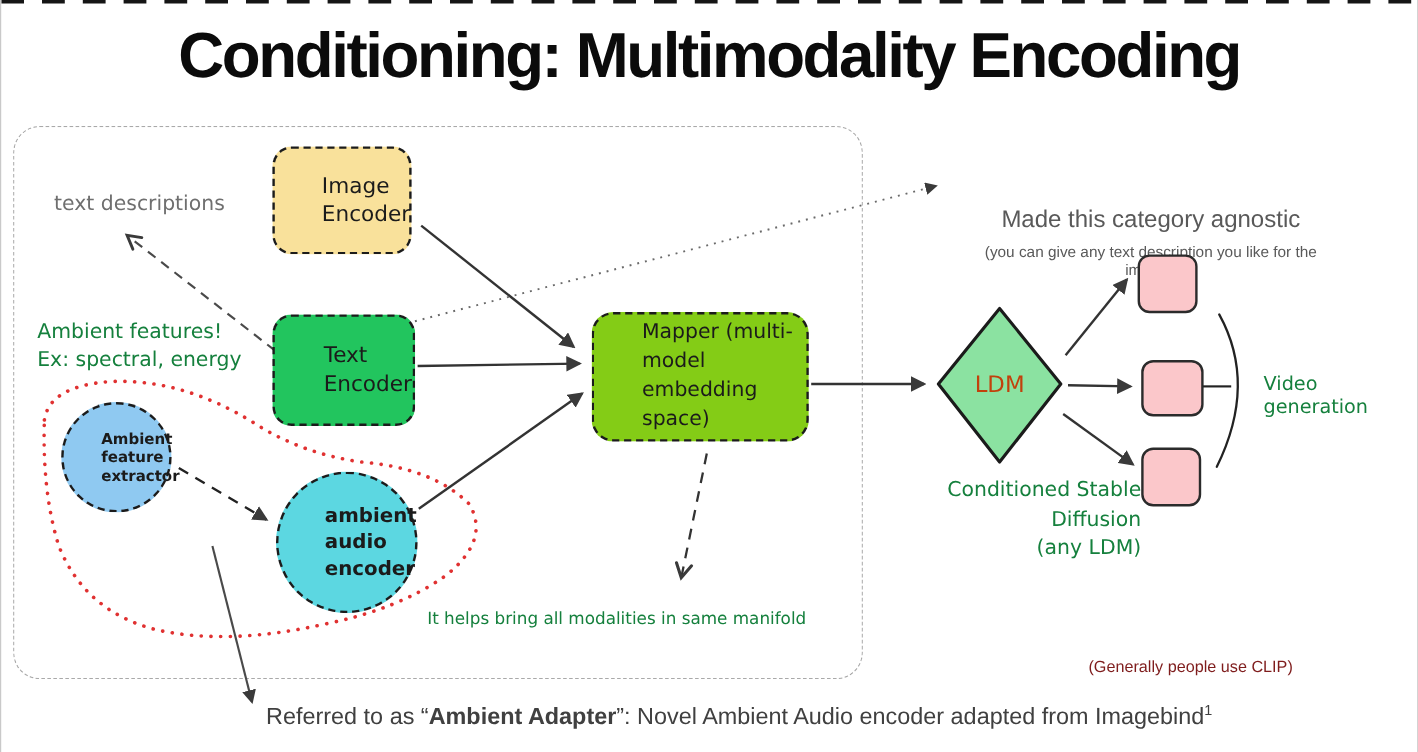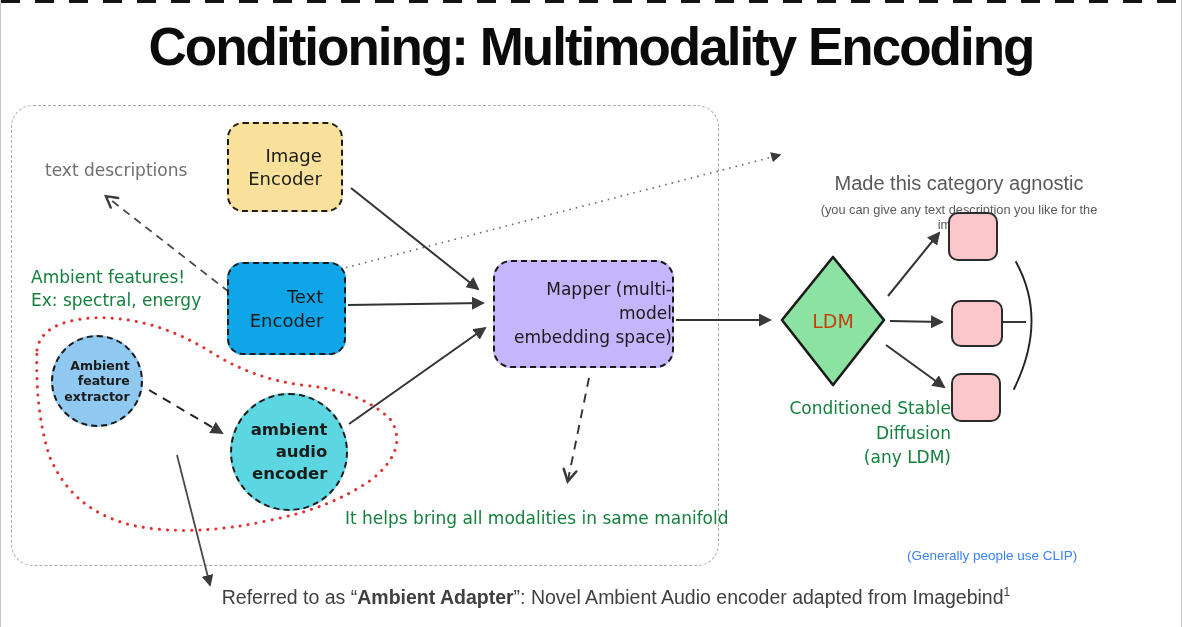--- a/index.html
+++ b/index.html
@@ -14,46 +14,46 @@
   .pre{white-space:pre-line;}
   .title{
     left:0; right:0; top:16px; text-align:center;
     font-size:53px; font-weight:800; letter-spacing:-2px; color:#0b0b0b;
   }
   .frame{
     left:10px; top:105px; width:708px; height:461px;
     border:1.6px dashed #a9a9a9; border-radius:22px; box-sizing:border-box;
   }
   .node{
-    display:flex; align-items:center; justify-content:center; text-align:right;
-    box-sizing:border-box; color:#1b1b1b; z-index:3;
+    display:flex; align-items:center; justify-content:center; text-align:left;
+    box-sizing:border-box; color:#1b1b1b; z-index:3;padding-left:40px;
   }
   .box{border:2.6px dashed #1b1b1b;}
   .image-encoder{left:226px; top:122px; width:116px; height:90px; background:#f9e19b; border-radius:16px; font-size:18px; line-height:1.3;}
-  .text-encoder{left:226px; top:262px; width:119px; height:93px; background:#0ea5e9; border-radius:16px; font-size:18px; line-height:1.3;}
-  .mapper{left:492px; top:260px; width:181px; height:108px; background:#c4b5fd; border-radius:18px; font-size:17px; line-height:1.4;}
+  .text-encoder{left:226px; top:262px; width:119px; height:93px; background:#22c55e; border-radius:16px; font-size:18px; line-height:1.3;}
+  .mapper{left:492px; top:260px; width:181px; height:108px; background:#84cc16; border-radius:18px; font-size:17px; line-height:1.4;}
   .circle{border:2.4px dashed #1b1b1b; border-radius:50%;font-weight:bold;}
   .feat-extractor{left:50px; top:335px; width:92px; height:92px; background:#8fc9f1; font-size:12.5px; line-height:1.25;}
   .audio-encoder{left:229px; top:393px; width:118px; height:118px; background:#5cd7e1; font-size:16.5px; line-height:1.35;}
   .pink{background:#fbc7ca; border:2.2px solid #2b2b2b; border-radius:10px; z-index:3;}
   .pink1{left:947px; top:212px; width:46px; height:45px;}
   .pink2{left:950px; top:300px; width:48px; height:43px;}
   .pink3{left:950px; top:373px; width:46px; height:45px;}
   .ldm-label{left:780px; top:256px; width:104px; height:130px; display:flex; align-items:center; justify-content:center; font-size:19px; color:#c2410c; z-index:4;}
   .txt-gray{color:#6f6f6f;}
   .txt-dark{color:#15803d;}
   .text-desc{left:44px; top:160px; font-size:17px;}
   .ambient-feat{left:30px; top:266px; font-size:17px; line-height:1.35;}
   .agnostic{left:798px; top:136px; width:320px; text-align:center; color:#595959;margin-top:36px;}
   .agnostic .main{font-size:20px;}
   .agnostic .sub{font-size:12.8px; margin-top:7px;}
-  .manifold{left:344px; top:508px; font-size:17px;text-align:right;}
+  .manifold{left:355px; top:508px; font-size:14px;text-align:right;}
   .conditioned{left:724px; top:396px; width:226px; text-align:right; font-size:17px; line-height:1.45;}
   .video-gen{left:1052px; top:310px; font-size:16px;}
-  .clip-note{left:906px; top:548px; font-size:13.5px; color:#3b82f6;}
+  .clip-note{left:906px; top:548px; font-size:13.5px; color:#7f1d1d;}
   .footnote{left:50px; right:0; top:585px; text-align:center; font-size:19.5px; color:#404040;}
   .footnote b{font-weight:700;}
   .footnote sup{font-size:12px;}
   svg.layer{position:absolute; left:0; top:0; z-index:2;}
   svg.toplayer{position:absolute; left:0; top:0; z-index:1;}
 </style>
 </head>
 <body>
 
 <div class="slide">
@@ -125,17 +125,18 @@
   <div class="abs hand txt-gray text-desc">text descriptions</div>
   <div class="abs hand txt-dark ambient-feat pre">Ambient features!
 Ex: spectral, energy</div>
   <div class="abs agnostic">
     <div class="main">Made this category agnostic</div>
     <div class="sub">(you can give any text description you like for the image!)</div>
   </div>
   <div class="abs hand txt-dark manifold">It helps bring all modalities in same manifold</div>
   <div class="abs hand txt-dark conditioned pre">Conditioned Stable Diffusion
 (any LDM)</div>
+  <div class="abs hand txt-dark video-gen">Video generation</div>
   <div class="abs clip-note">(Generally people use CLIP)</div>
 
   <div class="abs footnote"><span>Referred to as “</span><b>Ambient Adapter</b><span>”: Novel Ambient Audio encoder adapted from Imagebind</span><sup>1</sup></div>
 
 </div>
 
 </body></html>

